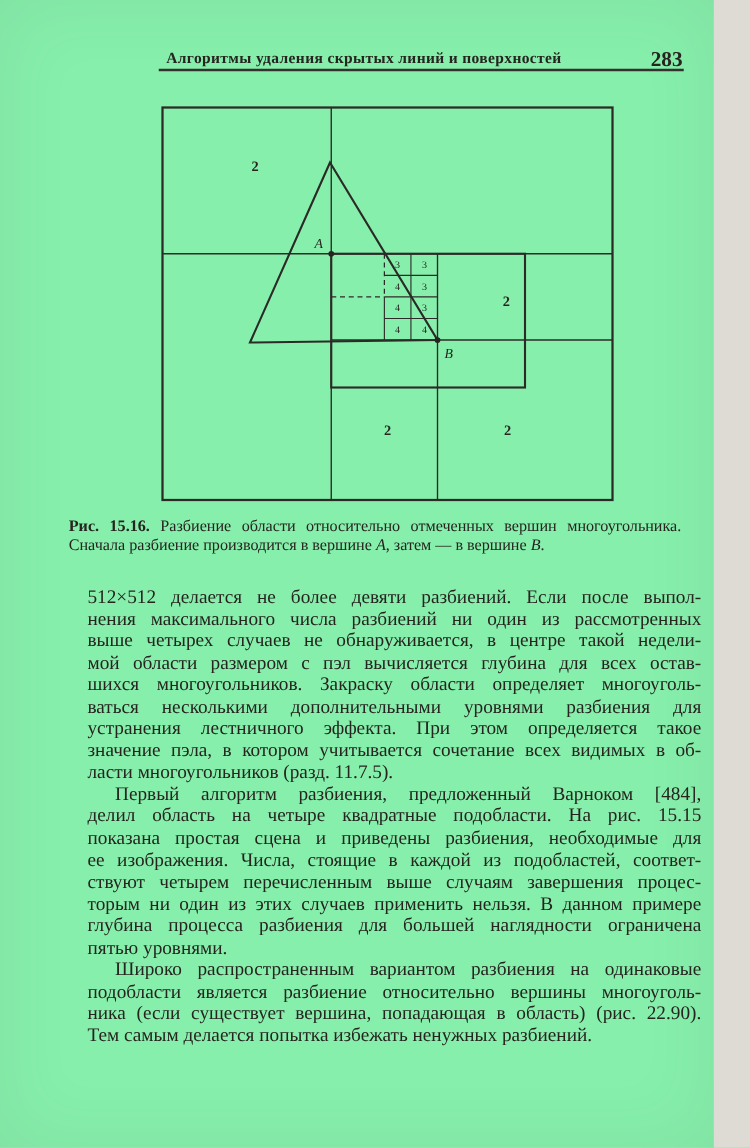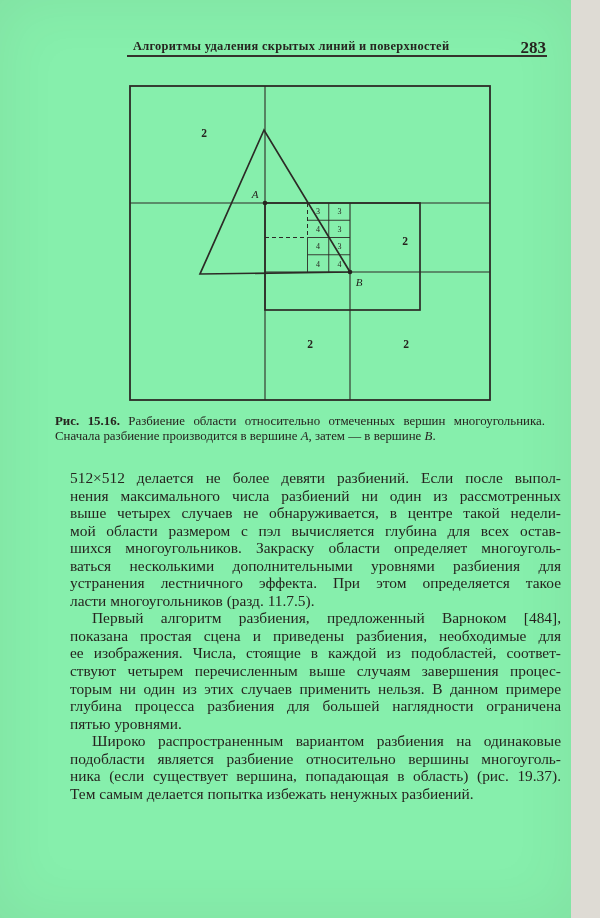--- a/index.html
+++ b/index.html
@@ -94,27 +94,29 @@
   </div>
 
   <div class="body-text">
       <div class="para-line">512×512 делается не более девяти разбиений. Если после выпол-</div>
       <div class="para-line">нения максимального числа разбиений ни один из рассмотренных</div>
       <div class="para-line">выше четырех случаев не обнаруживается, в центре такой недели-</div>
       <div class="para-line">мой области размером с пэл вычисляется глубина для всех остав-</div>
       <div class="para-line">шихся многоугольников. Закраску области определяет многоуголь-</div>
       <div class="para-line">ваться несколькими дополнительными уровнями разбиения для</div>
       <div class="para-line">устранения лестничного эффекта. При этом определяется такое</div>
+      <div class="para-line">значение пэла, в котором учитывается сочетание всех видимых в об-</div>
       <div class="para-line last">ласти многоугольников (разд. 11.7.5).</div>
       <div class="para-line indent">Первый алгоритм разбиения, предложенный Варноком [484],</div>
+      <div class="para-line">делил область на четыре квадратные подобласти. На рис. 15.15</div>
       <div class="para-line">показана простая сцена и приведены разбиения, необходимые для</div>
       <div class="para-line">ее изображения. Числа, стоящие в каждой из подобластей, соответ-</div>
       <div class="para-line">ствуют четырем перечисленным выше случаям завершения процес-</div>
       <div class="para-line">торым ни один из этих случаев применить нельзя. В данном примере</div>
       <div class="para-line">глубина процесса разбиения для большей наглядности ограничена</div>
       <div class="para-line last">пятью уровнями.</div>
       <div class="para-line indent">Широко распространенным вариантом разбиения на одинаковые</div>
       <div class="para-line">подобласти является разбиение относительно вершины многоуголь-</div>
-      <div class="para-line">ника (если существует вершина, попадающая в область) (рис. 19.37).</div>
+      <div class="para-line">ника (если существует вершина, попадающая в область) (рис. 22.90).</div>
       <div class="para-line last">Тем самым делается попытка избежать ненужных разбиений.</div>
     </div>
 
 </div>
 
 </body></html>

